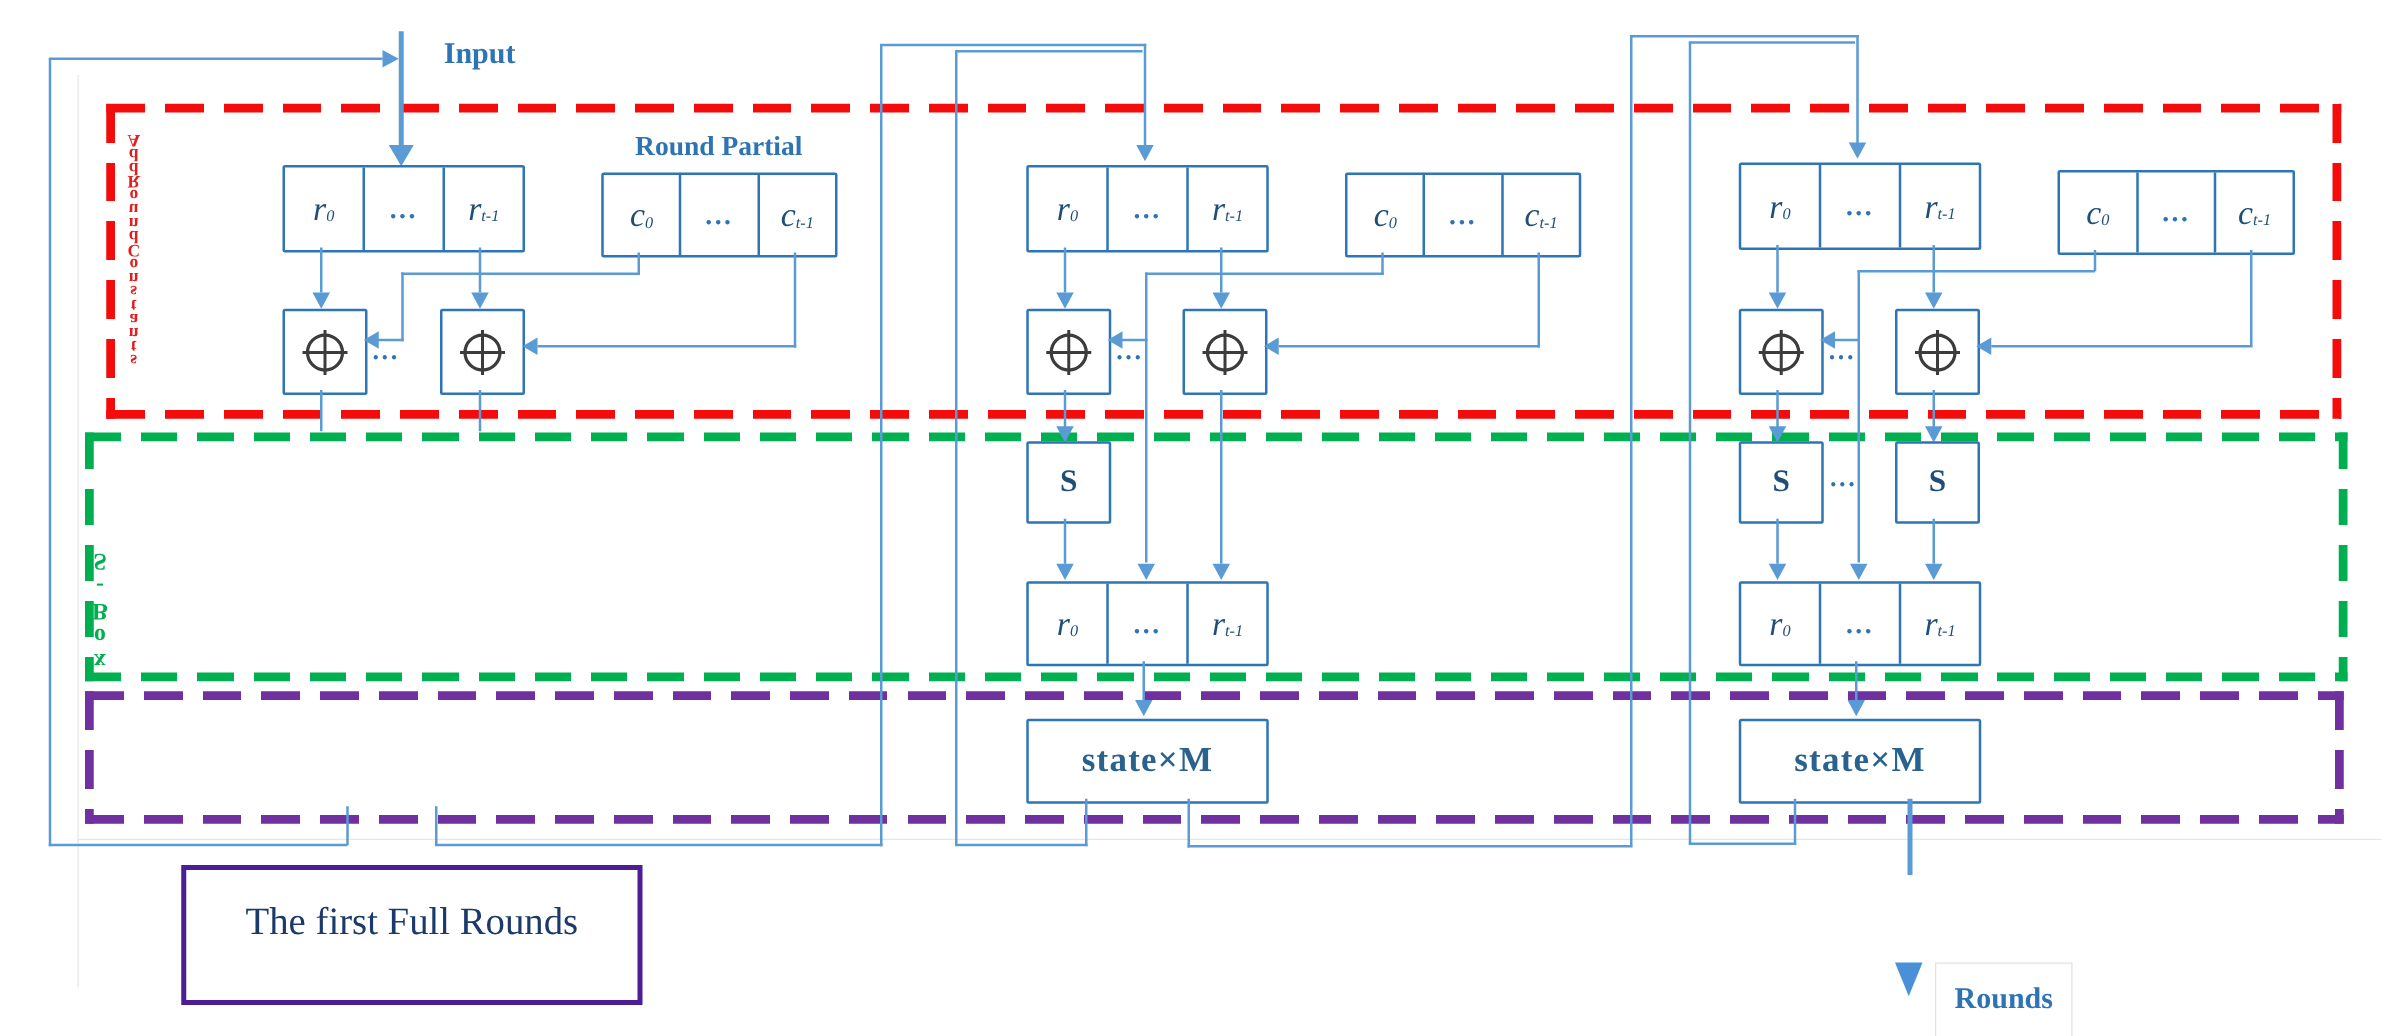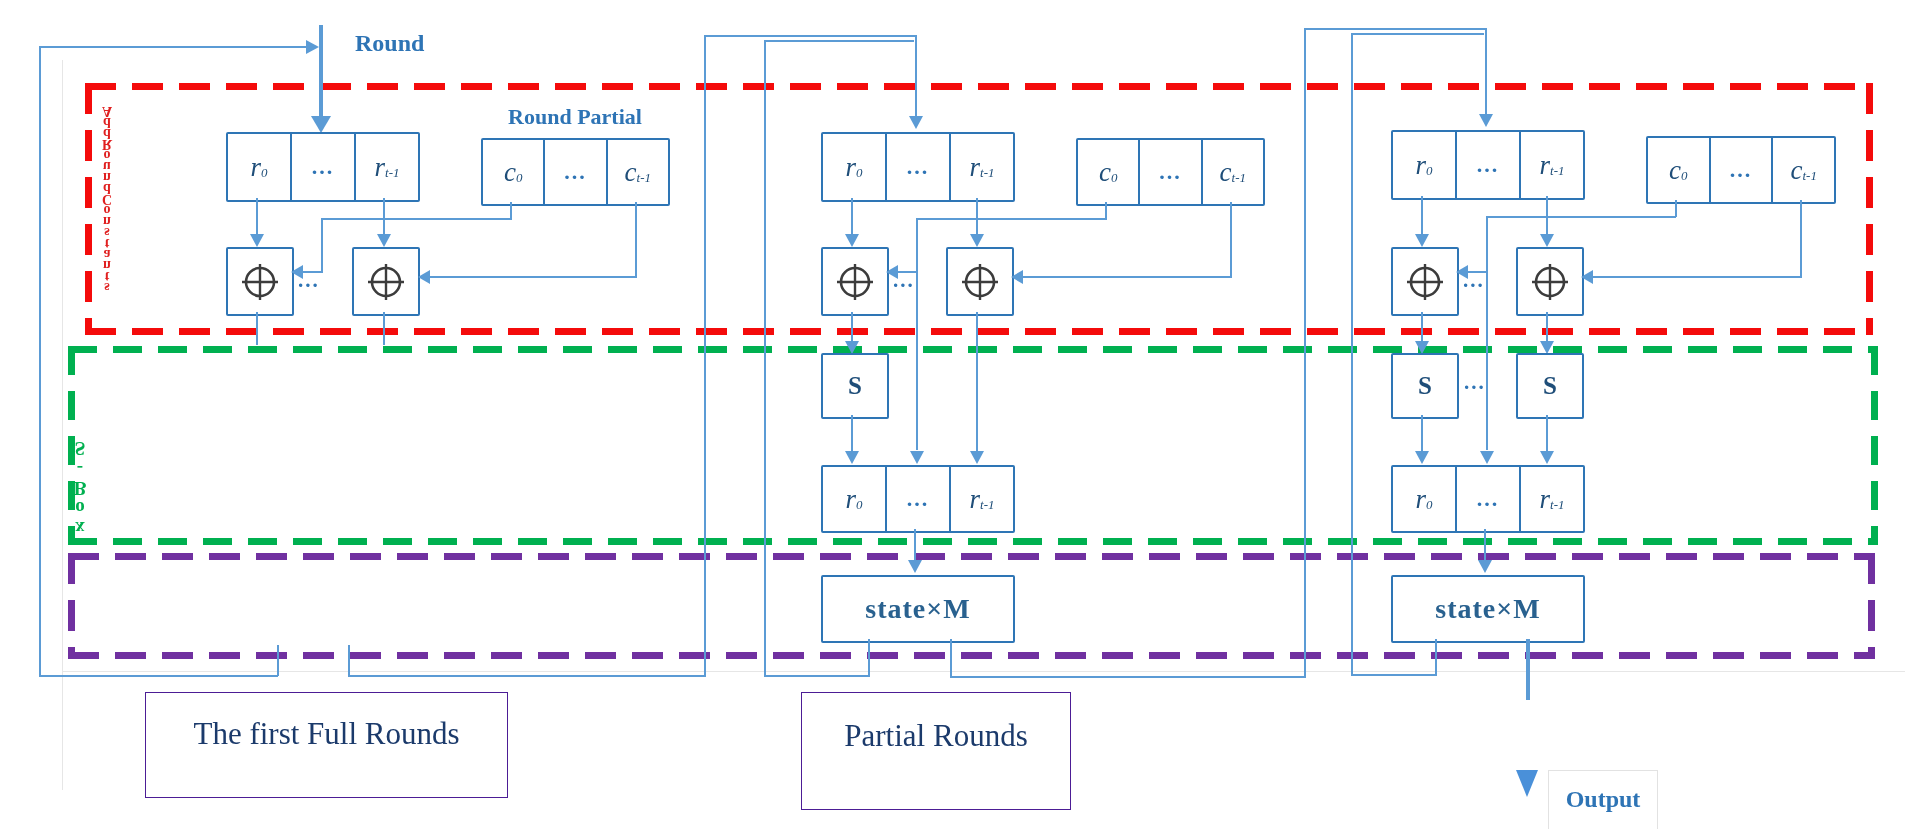--- a/index.html
+++ b/index.html
@@ -32,21 +32,21 @@
   .cell:first-child{border-left:none;}
   .cell sub{font-size:13px;font-style:italic;margin-top:12px;}
   .cell .mid{font-style:normal;font-weight:bold;font-size:22px;letter-spacing:2px;color:#2e74b5;}
   .sq{position:absolute;background:#fff;border:2px solid #2e75b5;border-radius:2px;display:flex;align-items:center;justify-content:center;}
   .sbx{font-weight:bold;font-size:25px;color:#1f4e79;}
   .smx{font-weight:bold;font-size:28px;color:#29618f;letter-spacing:1px;}
   
   .t{position:absolute;white-space:nowrap;}
   .steel{color:#2e74b5;font-weight:bold;}
   .dots{position:absolute;color:#2e74b5;font-weight:bold;font-size:21px;letter-spacing:2px;}
-  .seclabel{position:absolute;border:1px solid #4c1d95;background:#fff;color:#1b3a6b;
+  .seclabel{position:absolute;border:4px solid #4c1d95;background:#fff;color:#1b3a6b;
             font-size:31px;text-align:center;}
   .vlabel{position:absolute;display:flex;flex-direction:column;align-items:center;font-weight:bold;}
   .vlabel .fc{display:block;transform:scaleY(-1);}
   .redlab{color:#e02020;font-size:14px;line-height:11px;}
   .grnlab{color:#00b050;font-size:19px;line-height:20px;}
   .outbox{position:absolute;border:1px solid #e2e2e2;background:#fff;text-align:center;}
 </style>
 </head>
 <body>
 
@@ -95,21 +95,21 @@
       <span class="fc">B</span>
       <span class="fc">o</span>
       <span class="fc">x</span>
     </div>
 
   <div class="wv" style="left:39px;top:47px;height:630px;"></div>
   <div class="wh" style="left:39px;top:46px;width:267px;"></div>
   <div class="ar" style="left:306px;top:40px;"></div>
   <div class="wv thick" style="left:319px;top:25px;height:92px;"></div>
   <div class="ad big" style="left:311px;top:116px;"></div>
-  <div class="t steel" style="left:355px;top:30px;font-size:24px;">Round</div>
+  <div class="t steel" style="left:355px;top:30px;font-size:24px;">Input</div>
   <div class="wh" style="left:39px;top:675px;width:239px;"></div>
   <div class="wv" style="left:277px;top:645px;height:31px;"></div>
   <div class="wh" style="left:348px;top:675px;width:358px;"></div>
   <div class="wv" style="left:348px;top:645px;height:31px;"></div>
 
   <div class="t steel" style="left:460px;top:104px;width:230px;text-align:center;font-size:22px;">Round Partial</div>
 
   <div class="reg" style="left:226px;top:132px;width:190px;height:66px;">
     <div class="cell">
         <span>r</span>
@@ -372,23 +372,20 @@
   <div class="sq" style="left:1391px;top:575px;width:190px;height:64px;">
       <span class="smx">state×M</span>
     </div>
 
   <div class="wv" style="left:1435px;top:639px;height:37px;"></div>
   <div class="wh" style="left:1351px;top:674px;width:86px;"></div>
   <div class="wv thick" style="left:1526px;top:639px;height:61px;"></div>
 
   <div style="position:absolute;left:1516px;top:770px;width:0;height:0;border-left:11px solid transparent;border-right:11px solid transparent;border-top:27px solid #4a90d9;"></div>
   <div class="outbox" style="left:1548px;top:770px;width:108px;height:58px;">
-    <span class="steel" style="font-size:24px;line-height:56px;">Output</span>
+    <span class="steel" style="font-size:24px;line-height:56px;">Rounds</span>
   </div>
 
   <div class="seclabel" style="left:145px;top:692px;width:361px;height:104px;line-height:82px;">
     <span>The first Full Rounds</span>
   </div>
-  <div class="seclabel" style="left:801px;top:692px;width:268px;height:116px;line-height:86px;">
-    <span>Partial Rounds</span>
-  </div>
 
 </div>
 
 </body></html>

